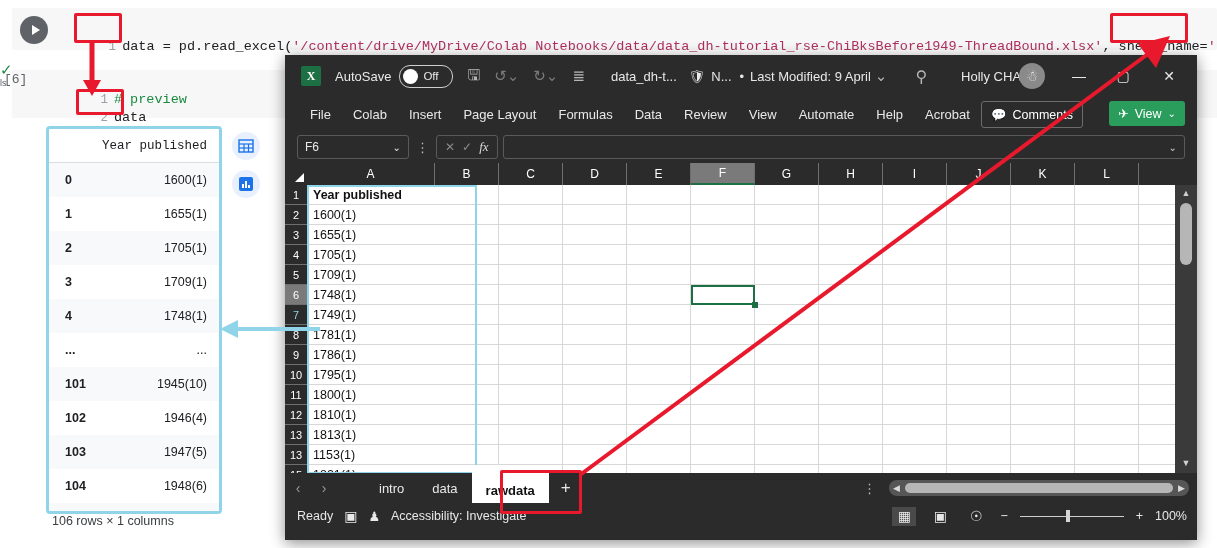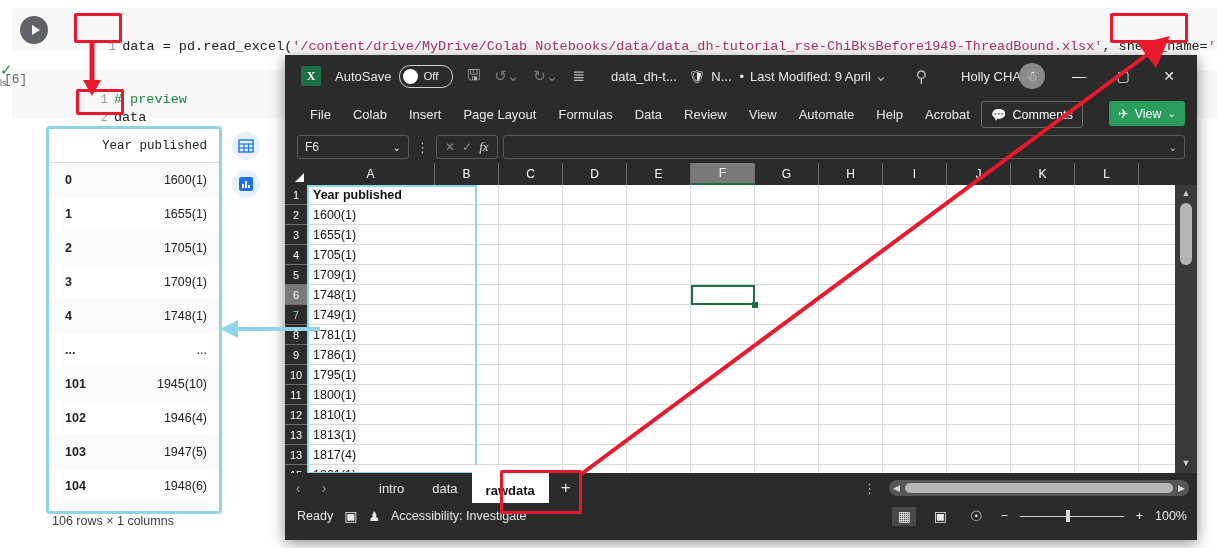--- a/index.html
+++ b/index.html
@@ -631,21 +631,21 @@
             <div class="gcell" style="width: 64px;"></div>
             <div class="gcell" style="width: 64px;"></div>
             <div class="gcell" style="width: 64px;"></div>
             <div class="gcell" style="width: 64px;"></div>
             <div class="gcell" style="width: 64px;"></div>
             <div class="gcell" style="width: 64px;"></div>
             <div class="gcell" style="width: 64px;"></div>
             <div class="gcell" style="width: 64px;"></div>
           </div>
           <div class="gridrow">
-            <div class="gcell a" style="width: 128px;">1817(4)</div>
+            <div class="gcell a" style="width: 128px;">1153(1)</div>
             <div class="gcell" style="width: 64px;"></div>
             <div class="gcell" style="width: 64px;"></div>
             <div class="gcell" style="width: 64px;"></div>
             <div class="gcell" style="width: 64px;"></div>
             <div class="gcell" style="width: 64px;"></div>
             <div class="gcell" style="width: 64px;"></div>
             <div class="gcell" style="width: 64px;"></div>
             <div class="gcell" style="width: 64px;"></div>
             <div class="gcell" style="width: 64px;"></div>
             <div class="gcell" style="width: 64px;"></div>

